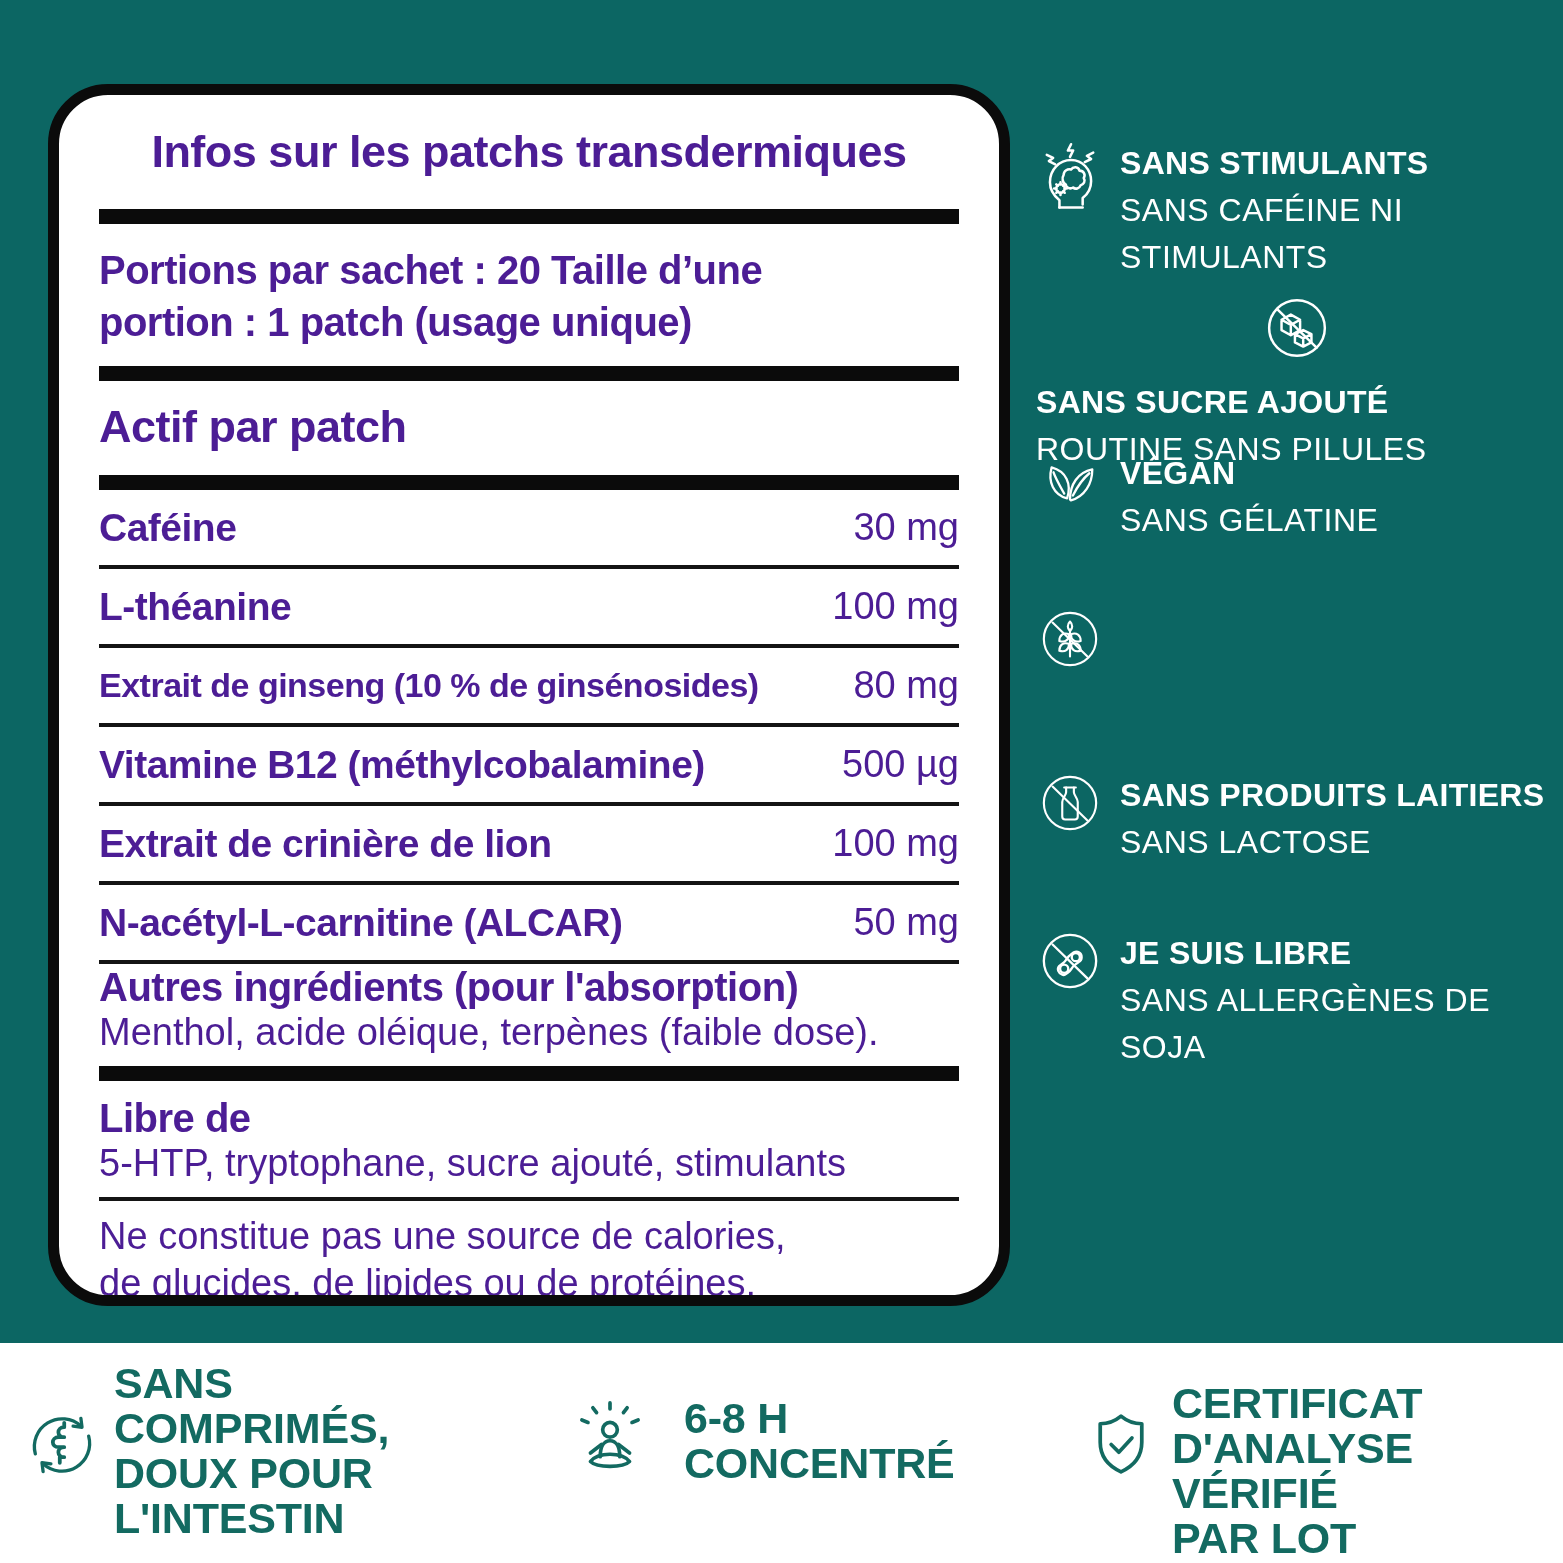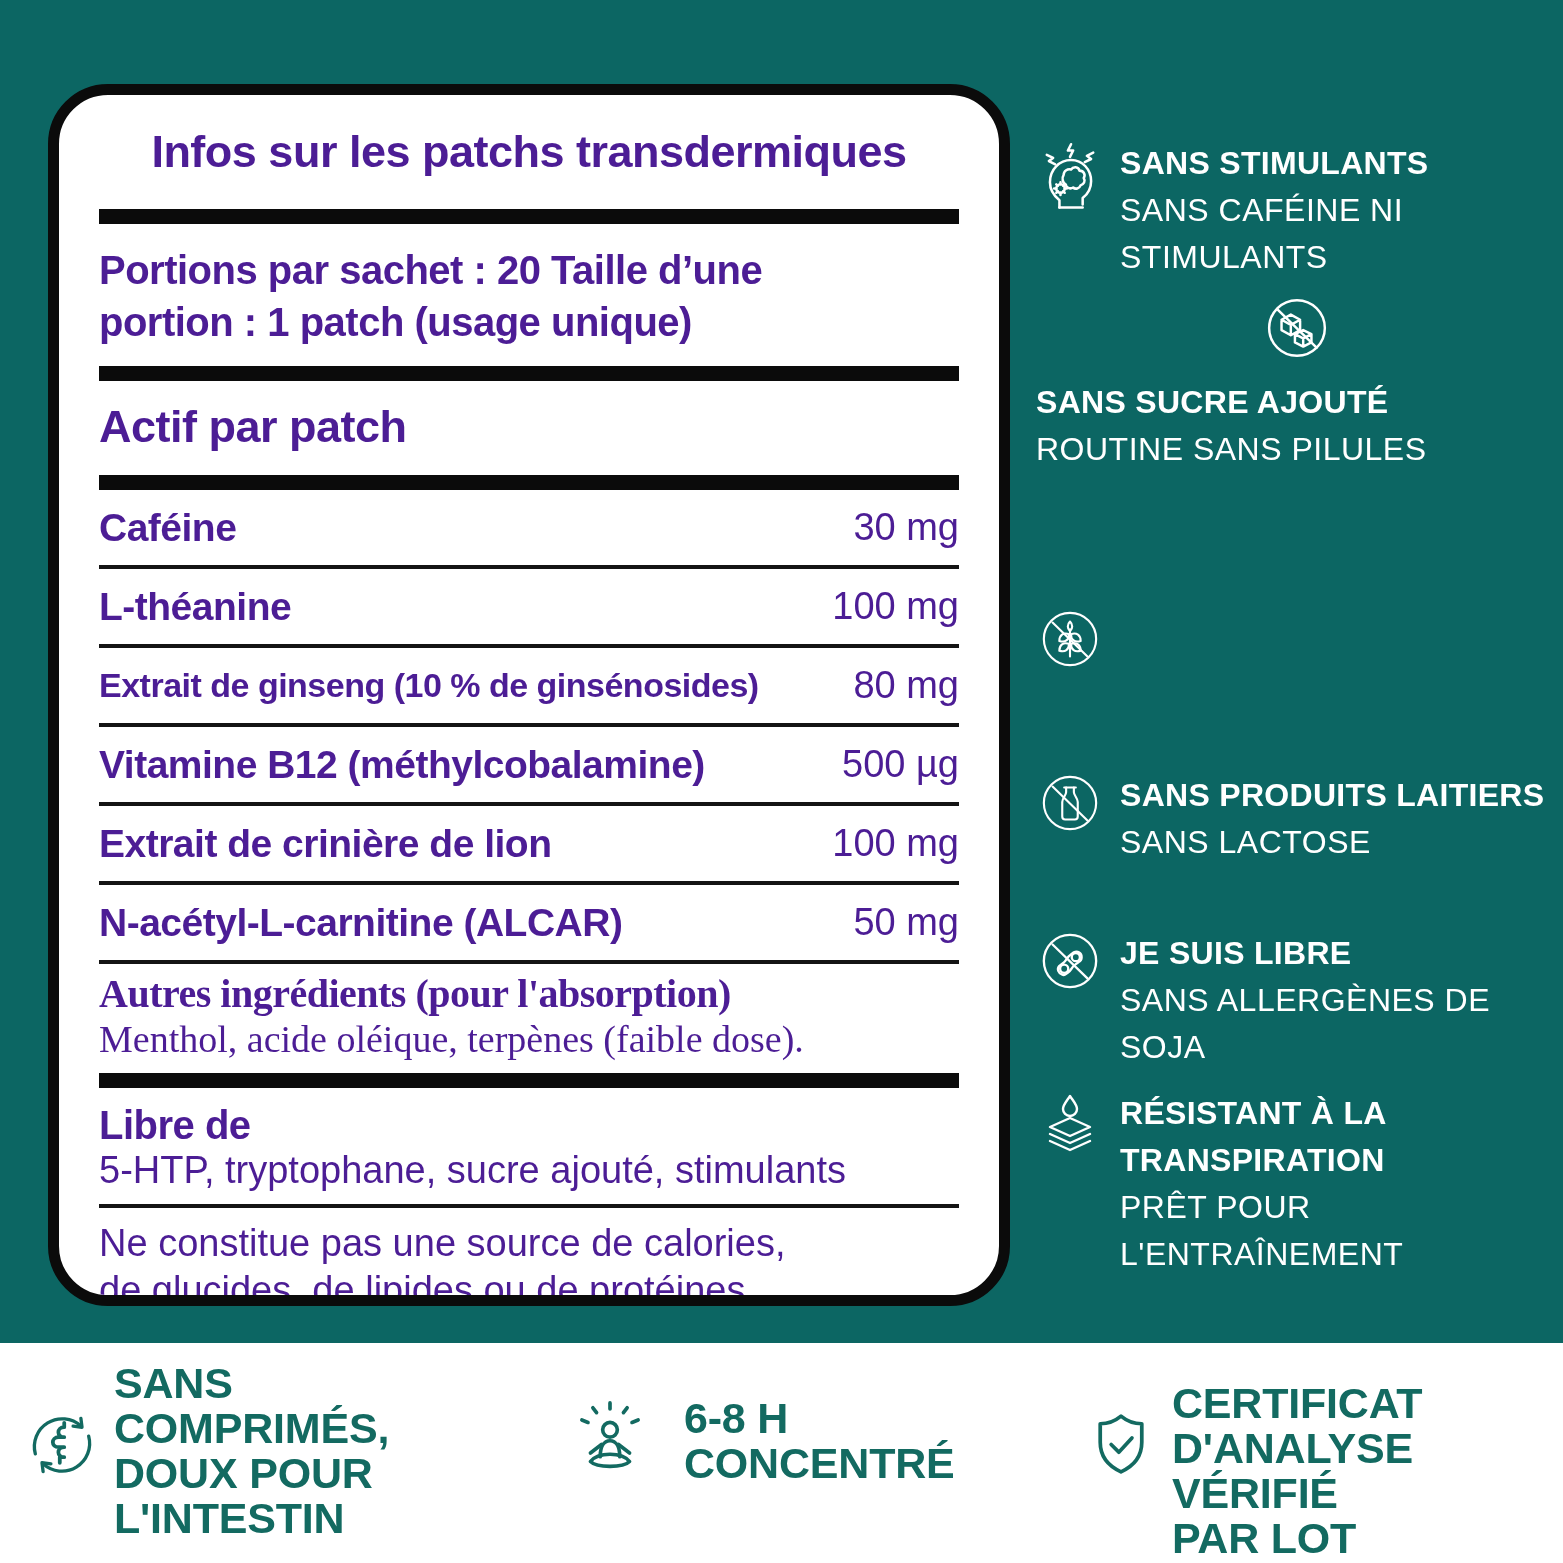--- a/index.html
+++ b/index.html
@@ -30,21 +30,21 @@
     white-space:pre-line;letter-spacing:-0.5px;
   }
   .section-heading{margin-top:20px;font-size:45px;font-weight:bold;letter-spacing:-0.5px;}
   .nrow{
     display:flex;justify-content:space-between;align-items:center;
     height:79px;border-bottom:4px solid #141414;
   }
   .nrow-label{font-size:39px;font-weight:bold;letter-spacing:-0.5px;}
   .nrow-label.small{font-size:34px;}
   .nrow-value{font-size:38px;font-weight:normal;white-space:nowrap;}
-  .other-block{margin-top:7px;font-family:Liberation Serif, serif;}
+  .other-block{margin-top:0;}
   .block-heading{font-size:40px;font-weight:bold;letter-spacing:-0.5px;line-height:46px;}
   .block-body{font-size:38px;line-height:44px;}
   .free-block{margin-top:14px;padding-bottom:12px;border-bottom:4px solid #141414;}
   .footnote{margin-top:12px;font-size:38px;line-height:47px;white-space:pre-line;}
 
   
   .benefit{
     position:absolute;left:1036px;width:522px;display:flex;gap:16px;color:#ffffff;
   }
   .benefit-icon-box{flex:0 0 68px;display:flex;justify-content:center;}
@@ -156,20 +156,34 @@
         <path d="M17 24 l9 -5 9 5 v10 l-9 5 -9 -5 z M17 24 l9 5 9 -5 M26 29 v10"></path>
         <path d="M30 38 l8 -4 8 4 v8 l-8 4 -8 -4 z M30 38 l8 4 8 -4 M38 42 v8"></path>
       </svg>
     </div>
     <div class="benefit-text">
       <div class="benefit-title">SANS SUCRE AJOUTÉ</div>
       <div class="benefit-subtitle">ROUTINE SANS PILULES</div>
     </div>
   </div>
 
+  <div class="benefit" style="top:450px;">
+    <div class="benefit-icon-box">
+      <svg width="62" height="62" viewBox="0 0 64 64" fill="none" stroke="#ffffff" stroke-width="2.4" stroke-linecap="round" stroke-linejoin="round">
+        <path d="M29 50 C15 46 9 33 13 18 C28 22 34 35 29 50 Z"></path>
+        <path d="M26 45 C21 36 17 29 15 23"></path>
+        <path d="M32 51 C32 36 40 23 55 20 C55 35 47 48 33 52 Z"></path>
+        <path d="M35 47 C40 37 46 29 52 24"></path>
+      </svg>
+    </div>
+    <div class="benefit-text">
+      <div class="benefit-title">VÉGAN</div>
+      <div class="benefit-subtitle">SANS GÉLATINE</div>
+    </div>
+  </div>
 
   <div class="benefit" style="top:608px;">
     <div class="benefit-icon-box">
       <svg width="62" height="62" viewBox="0 0 64 64" fill="none" stroke="#ffffff" stroke-width="2.2" stroke-linecap="round" stroke-linejoin="round">
         <circle cx="32" cy="32" r="27"></circle>
         <path d="M14 15 L50 50"></path>
         <path d="M32 22 v28"></path>
         <path d="M32 14 c-3 3 -3 7 0 10 c3 -3 3 -7 0 -10 z"></path>
         <path d="M31 27 c-6 -2 -10 1 -10 7 c6 2 10 -1 10 -7 z"></path>
         <path d="M33 27 c6 -2 10 1 10 7 c-6 2 -10 -1 -10 -7 z"></path>
@@ -204,36 +218,20 @@
         <circle cx="38" cy="28" r="4.2"></circle>
       </svg>
     </div>
     <div class="benefit-text">
       <div class="benefit-title">JE SUIS LIBRE</div>
       <div class="benefit-subtitle">SANS ALLERGÈNES DE
 SOJA</div>
     </div>
   </div>
 
-  <div class="benefit" style="top:1090px;">
-    <div class="benefit-icon-box">
-      <svg width="64" height="66" viewBox="0 0 64 66" fill="none" stroke="#ffffff" stroke-width="2.4" stroke-linecap="round" stroke-linejoin="round">
-        <path d="M32 6 c4 6 7 9 7 13 a7 7 0 1 1 -14 0 c0 -4 3 -7 7 -13 z"></path>
-        <path d="M12 37 l20 -9 20 9 -20 9 z"></path>
-        <path d="M12 44 l20 9 20 -9"></path>
-        <path d="M12 51 l20 9 20 -9"></path>
-      </svg>
-    </div>
-    <div class="benefit-text">
-      <div class="benefit-title">RÉSISTANT À LA
-TRANSPIRATION</div>
-      <div class="benefit-subtitle">PRÊT POUR
-L'ENTRAÎNEMENT</div>
-    </div>
-  </div>
 
   <div class="footer-band">
 
     <div class="footer-item">
       <div class="fi-1-icon">
         <svg width="80" height="80" viewBox="0 0 72 72" fill="none" stroke="#136a61" stroke-width="3" stroke-linecap="round" stroke-linejoin="round">
           <path d="M12 44 a25 25 0 0 1 41 -25"></path>
           <path d="M53 12 l1 8 -8 -1"></path>
           <path d="M60 28 a25 25 0 0 1 -41 25"></path>
           <path d="M19 60 l-1 -8 8 1"></path>

